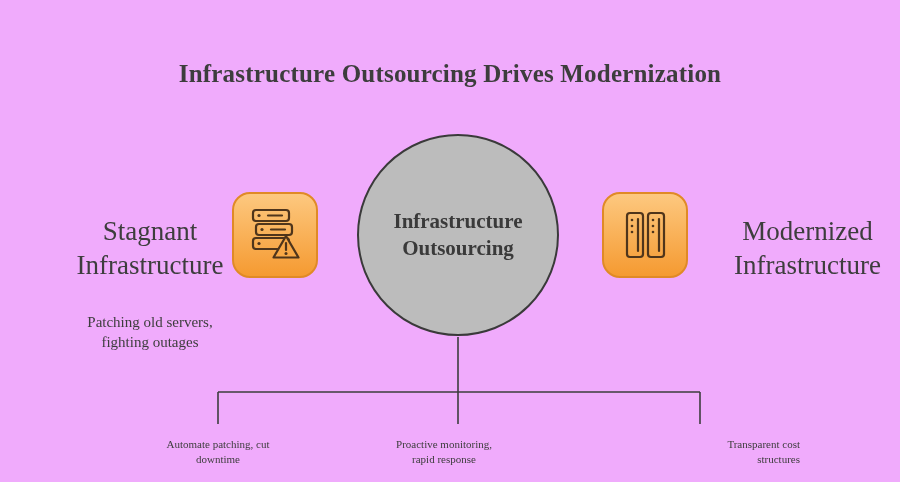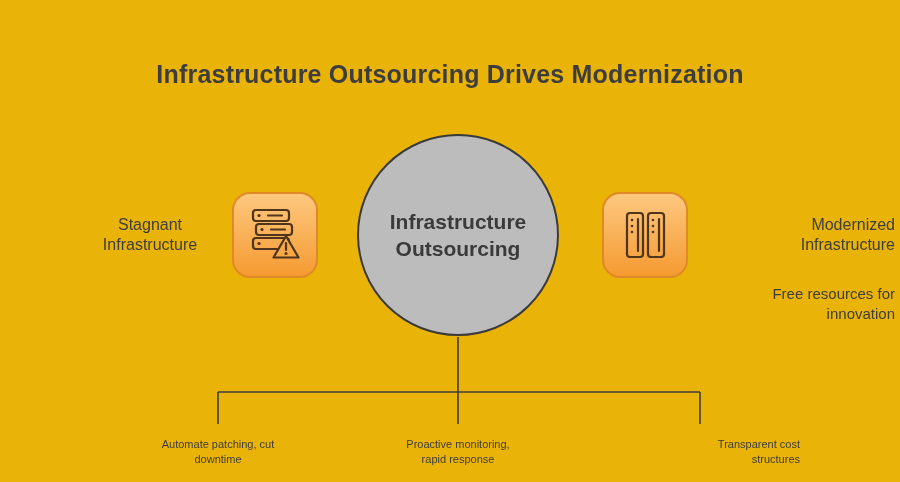--- a/index.html
+++ b/index.html
@@ -1,28 +1,28 @@
 <!DOCTYPE html>
 <html style="--text-dark: #3d3d3d; --circle-fill: #bcbcbc; --circle-stroke: #3a3a3a; --icon-gradient-top: #fdc87f; --icon-gradient-bottom: #f59a31; --icon-border: #e08a26; --icon-stroke: #4f351b; --line-color: #3d3d3d; --warning-triangle-fill: #f8a847;"><head>
 <meta charset="utf-8">
 <style>
   html,body{margin:0;padding:0;background:#ffffff;}
   .page{
-    position:relative;width:900px;height:482px;background:#eab308;overflow:hidden;
-    font-family:Liberation Sans, sans-serif;color:var(--text-dark,#3d3d3d);
+    position:relative;width:900px;height:482px;background:#f0abfc;overflow:hidden;
+    font-family:Liberation Serif, serif;color:var(--text-dark,#3d3d3d);
   }
   .title{
     position:absolute;top:60px;left:0;width:900px;text-align:center;
     font-size:25px;font-weight:700;letter-spacing:.2px;color:var(--text-dark,#3d3d3d);
   }
   .side-block{position:absolute;white-space:pre-line;}
-  .side-block .heading{font-size:16px;font-weight:400;line-height:1.25;color:var(--text-dark,#3d3d3d);}
+  .side-block .heading{font-size:27px;font-weight:400;line-height:1.25;color:var(--text-dark,#3d3d3d);}
   .side-block .desc{margin-top:11px;font-size:15px;line-height:1.35;color:var(--text-dark,#3d3d3d);}
   .left-block{top:197px;left:55px;width:190px;text-align:center;}
-  .right-block{top:197px;left:720px;width:175px;text-align:right;}
+  .right-block{top:197px;left:720px;width:175px;text-align:center;}
   .icon-box{
     position:absolute;width:86px;height:86px;box-sizing:border-box;
     border:2px solid var(--icon-border,#e08a26);border-radius:18px;
     background:linear-gradient(180deg,var(--icon-gradient-top,#fdc87f),var(--icon-gradient-bottom,#f59a31));
     display:flex;align-items:center;justify-content:center;
   }
   .icon-box svg{color:var(--icon-stroke,#4f351b);}
   .left-icon{left:232px;top:192px;}
   .right-icon{left:602px;top:192px;}
   .center-circle{
@@ -31,35 +31,37 @@
     display:flex;align-items:center;justify-content:center;text-align:center;
     font-size:21px;font-weight:700;line-height:1.3;color:var(--circle-stroke,#3a3a3a);
     white-space:pre-line;
   }
   .connector{position:absolute;left:0;top:0;pointer-events:none;color:var(--line-color,#3d3d3d);}
   .bottom-label{
     position:absolute;top:437px;width:200px;text-align:center;
     font-size:11px;line-height:1.35;white-space:pre-line;color:var(--text-dark,#3d3d3d);
   }
   .bl-0{left:118px;}
-  .bl-1{left:358px;}
+  .bl-1{left:344px;}
   .bl-2{left:600px;text-align:right;}
   .art{fill:none;stroke:currentColor;stroke-width:2.2;stroke-linecap:round;stroke-linejoin:round;}
   .art-fill{fill:currentColor;stroke:none;}
 </style>
 </head>
 <body>
 
 <div class="page">
 
   <div class="title">Infrastructure Outsourcing Drives Modernization</div>
 
   <div class="side-block left-block">
     <div class="heading">Stagnant
 Infrastructure</div>
+    <div class="desc">Patching old servers,
+fighting outages</div>
   </div>
 
   <div class="icon-box left-icon">
     <svg width="62" height="62" viewBox="0 0 62 62">
       <rect class="art" x="9" y="6" width="36" height="11" rx="3"></rect>
       <circle class="art-fill" cx="15" cy="11.5" r="1.6"></circle>
       <line class="art" x1="24" y1="11.5" x2="38" y2="11.5"></line>
       <rect class="art" x="12" y="20" width="36" height="11" rx="3"></rect>
       <circle class="art-fill" cx="18" cy="25.5" r="1.6"></circle>
       <line class="art" x1="27" y1="25.5" x2="41" y2="25.5"></line>
@@ -85,22 +87,20 @@
       <circle class="art-fill" cx="39" cy="16" r="1.3"></circle>
       <circle class="art-fill" cx="39" cy="22" r="1.3"></circle>
       <circle class="art-fill" cx="39" cy="28" r="1.3"></circle>
       <line class="art" x1="45" y1="15" x2="45" y2="47"></line>
     </svg>
   </div>
 
   <div class="side-block right-block">
     <div class="heading">Modernized
 Infrastructure</div>
-    <div class="desc">Free resources for
-innovation</div>
   </div>
 
   <svg class="connector" width="900" height="482" viewBox="0 0 900 482">
     <g fill="none" stroke="currentColor" stroke-width="1.6">
       <line x1="458" y1="337" x2="458" y2="392"></line>
       <line x1="218" y1="392" x2="700" y2="392"></line>
       <line x1="218" y1="392" x2="218" y2="424"></line>
       <line x1="458" y1="392" x2="458" y2="424"></line>
       <line x1="700" y1="392" x2="700" y2="424"></line>
     </g>

